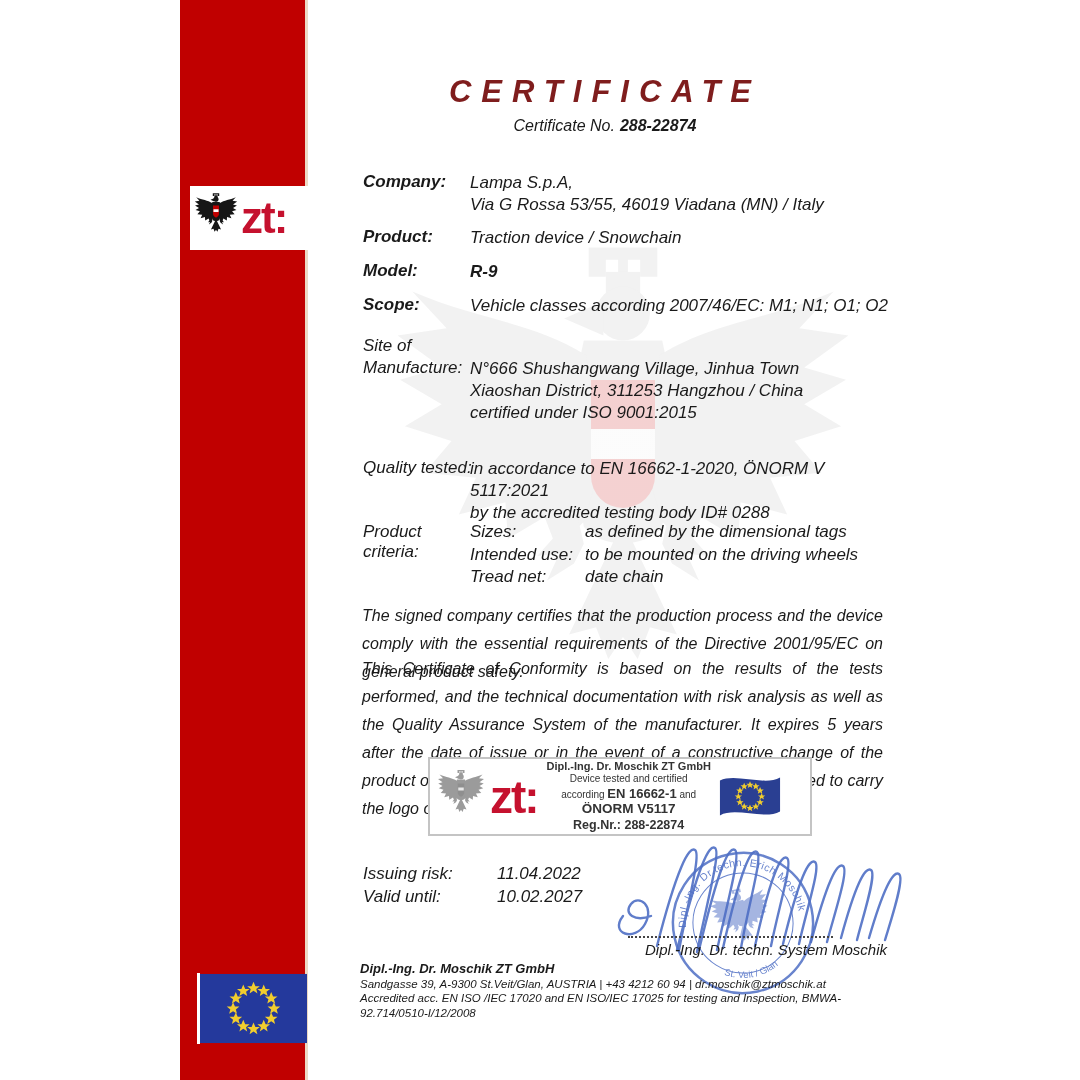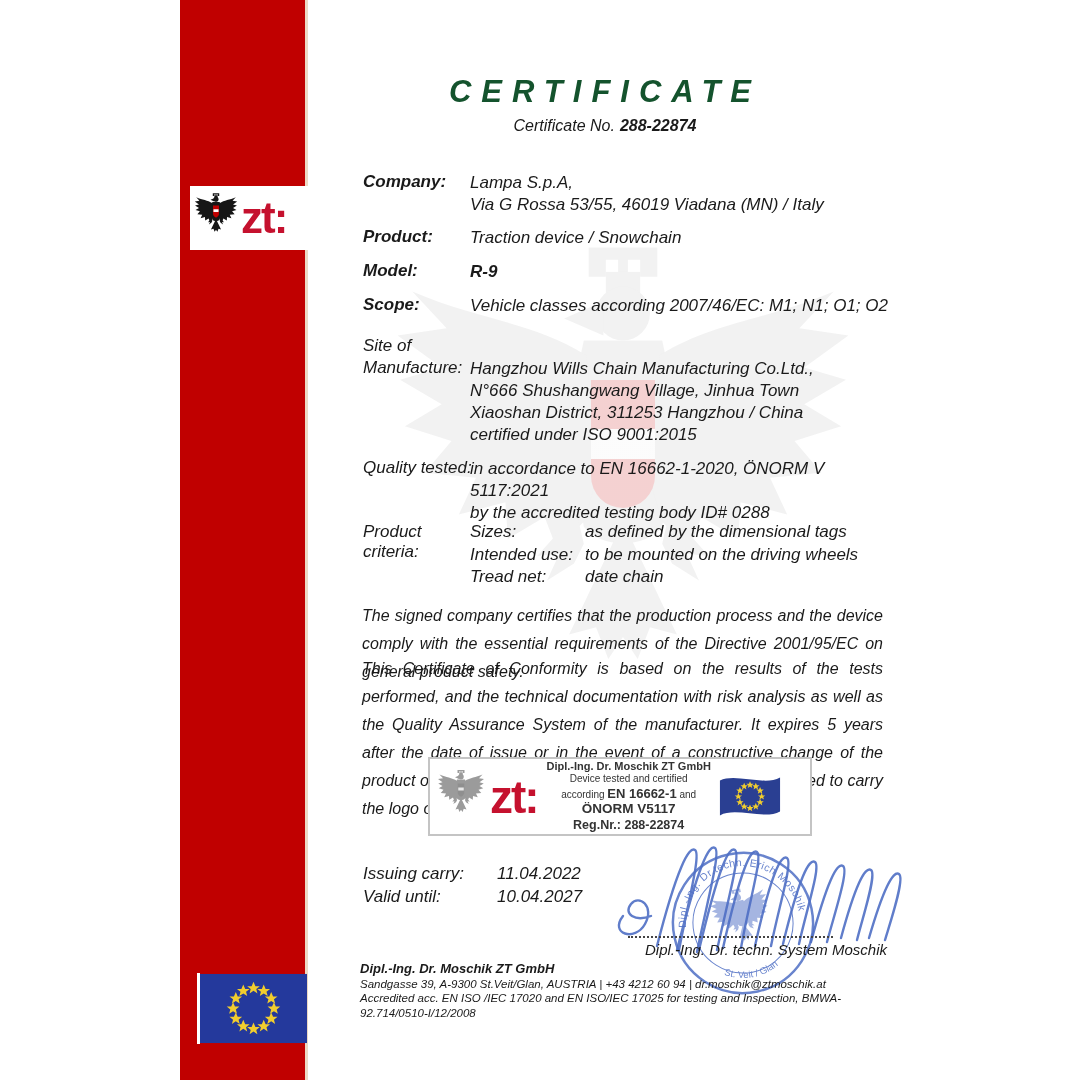--- a/index.html
+++ b/index.html
@@ -17,21 +17,21 @@
   .zt-text { color:#c5112e; font-weight:bold; font-size:44px; line-height:1; letter-spacing:-2px; margin-left:2px; }
   .eu-flag-bottom { position:absolute; left:197px; top:973px; width:110px; height:71px; border-left:3px solid #fff; }
 
   
   .watermark { position:absolute; left:378px; top:242px; width:490px; height:540px; opacity:.055; }
   .wm-shield { position:absolute; left:591px; top:380px; width:64px; height:128px;
     background:linear-gradient(180deg,#f5c6c6 0%,#f5c6c6 38%,#ffffff 38%,#ffffff 62%,#f5c6c6 62%,#f5c6c6 100%);
     border-radius:0 0 32px 32px; opacity:.75; }
 
   .title { position:absolute; left:340px; top:74px; width:530px; text-align:center;
-    color:#14532d; font-size:31px; font-weight:bold; letter-spacing:10px; }
+    color:#7f1d1d; font-size:31px; font-weight:bold; letter-spacing:10px; }
   .cert-no { position:absolute; left:340px; top:117px; width:530px; text-align:center; font-size:16px; }
   .cert-no b { margin-left:5px; }
 
   .lbl { position:absolute; left:363px; width:105px; font-size:17px; }
   .bold-lbl { font-weight:bold; }
   .val { position:absolute; left:470px; font-size:17px; line-height:22px; }
   .row-line { font-size:17px; line-height:22px; }
 
   .crit-name { position:absolute; left:470px; font-size:17px;text-align:center; }
   .crit-val  { position:absolute; left:585px; font-size:17px; }
@@ -140,21 +140,20 @@
 
   <div class="lbl bold-lbl" style="top:261px">Model:</div>
   <div class="val" style="top:261px;font-weight:bold">R-9</div>
 
   <div class="lbl bold-lbl" style="top:295px">Scope:</div>
   <div class="val" style="top:295px;width:420px">Vehicle classes according 2007/46/EC: M1; N1; O1; O2</div>
 
   <div class="lbl" style="top:336px">Site of</div>
   <div class="lbl" style="top:358px">Manufacture:</div>
   <div class="val" style="top:358px">
-    <div class="row-line">Hangzhou Wills Chain Manufacturing Co.Ltd.,</div>
     <div class="row-line">N°666 Shushangwang Village, Jinhua Town</div>
     <div class="row-line">Xiaoshan District, 311253 Hangzhou / China</div>
     <div class="row-line">certified under ISO 9001:2015</div>
   </div>
 
   <div class="lbl" style="top:458px;width:110px">Quality tested:</div>
   <div class="val" style="top:458px;width:420px">
     <div class="row-line">in accordance to EN 16662-1-2020, ÖNORM V 5117:2021</div>
     <div class="row-line">by the accredited testing body ID# 0288</div>
   </div>
@@ -196,24 +195,24 @@
         <use href="#star5" transform="translate(21,22.5) scale(0.75)"></use>
         <use href="#star5" transform="translate(22.61,28.5) scale(0.75)"></use>
         <use href="#star5" transform="translate(27,32.89) scale(0.75)"></use>
         <use href="#star5" transform="translate(33,34.5) scale(0.75)"></use>
         <use href="#star5" transform="translate(39,32.89) scale(0.75)"></use>
         <use href="#star5" transform="translate(43.39,28.5) scale(0.75)"></use>
       </g>
     </svg>
   </div>
 
-  <div class="date-lbl" style="top:864px">Issuing carry:</div>
+  <div class="date-lbl" style="top:864px">Issuing risk:</div>
   <div class="date-val" style="top:864px">11.04.2022</div>
   <div class="date-lbl" style="top:887px">Valid until:</div>
-  <div class="date-val" style="top:887px">10.04.2027</div>
+  <div class="date-val" style="top:887px">10.02.2027</div>
 
   <svg class="stamp" viewBox="0 0 150 150">
     <circle cx="75" cy="75" r="70" fill="none" stroke="currentColor" stroke-width="2.5"></circle>
     <circle cx="75" cy="75" r="50" fill="none" stroke="currentColor" stroke-width="1"></circle>
     <path id="arcTop" d="M18,75 A57,57 0 1 1 132,75" fill="none"></path>
     <path id="arcBot" d="M20,75 A55,55 0 0 0 130,75" fill="none"></path>
     <use href="#eagle-shape" fill="currentColor" opacity=".6" transform="translate(44,40) scale(0.31)"></use>
     <text font-size="10.5" fill="currentColor" letter-spacing="0.5"><textPath href="#arcTop" startOffset="4%">Dipl.-Ing. Dr.techn. Erich Moschik</textPath></text>
     <text font-size="9.5" fill="currentColor"><textPath href="#arcBot" startOffset="32%">St. Veit / Glan</textPath></text>
   </svg>

